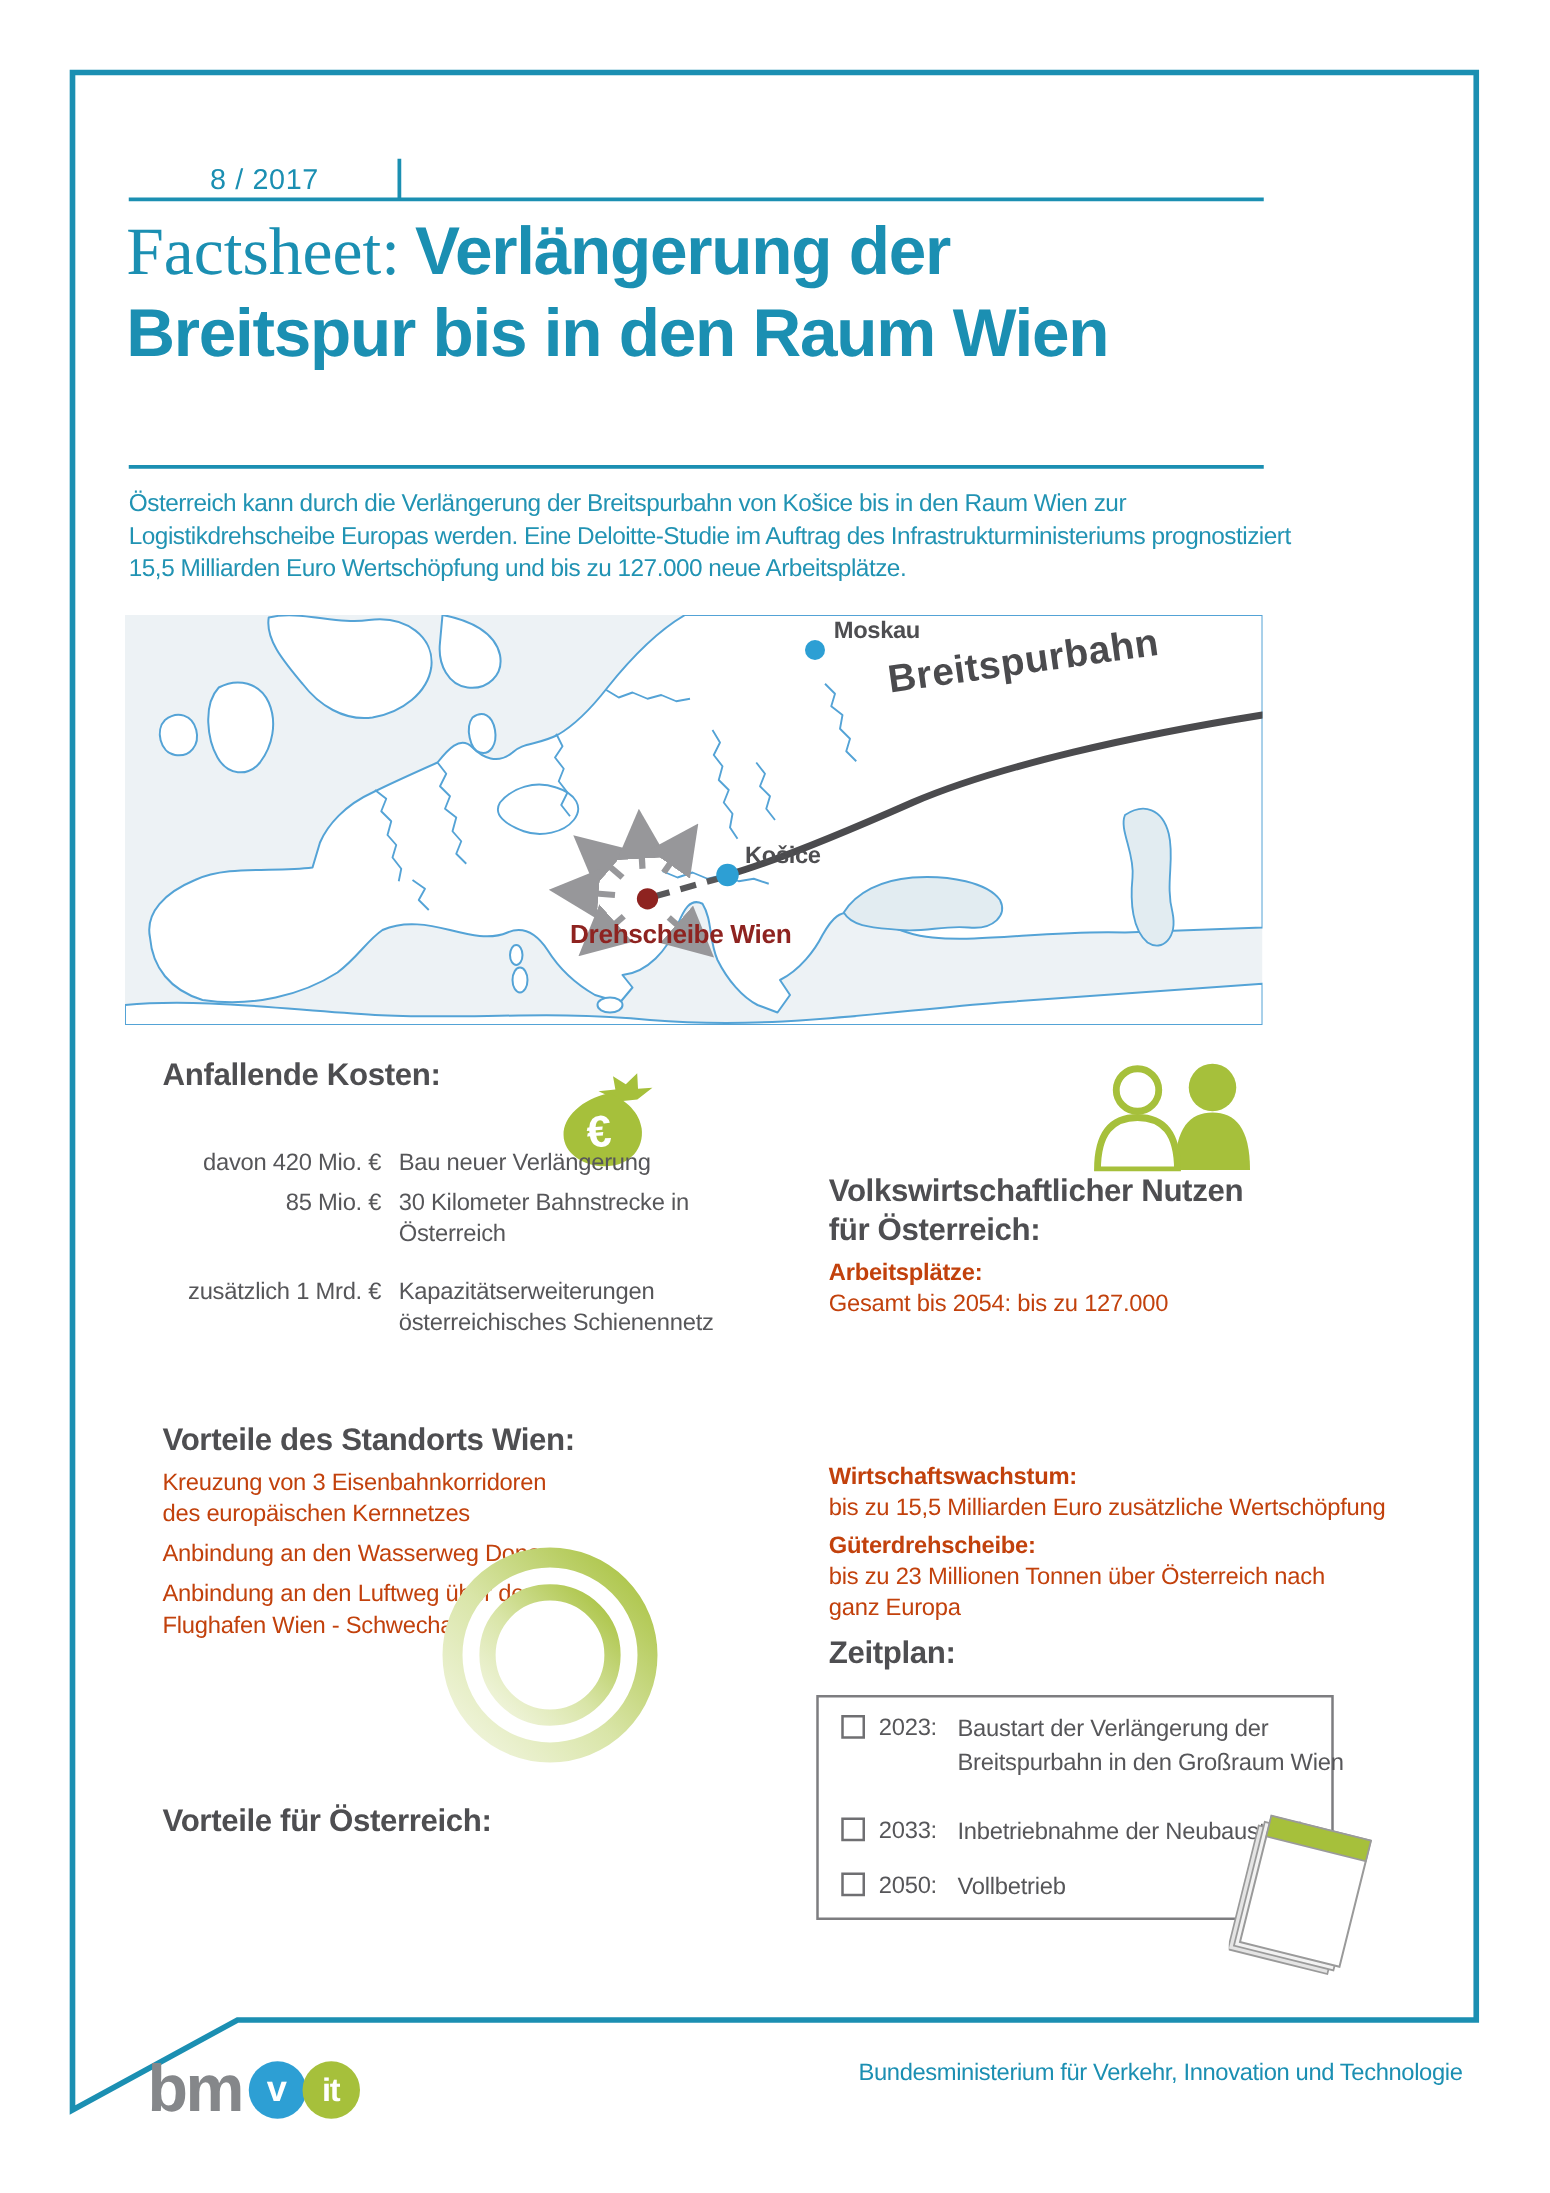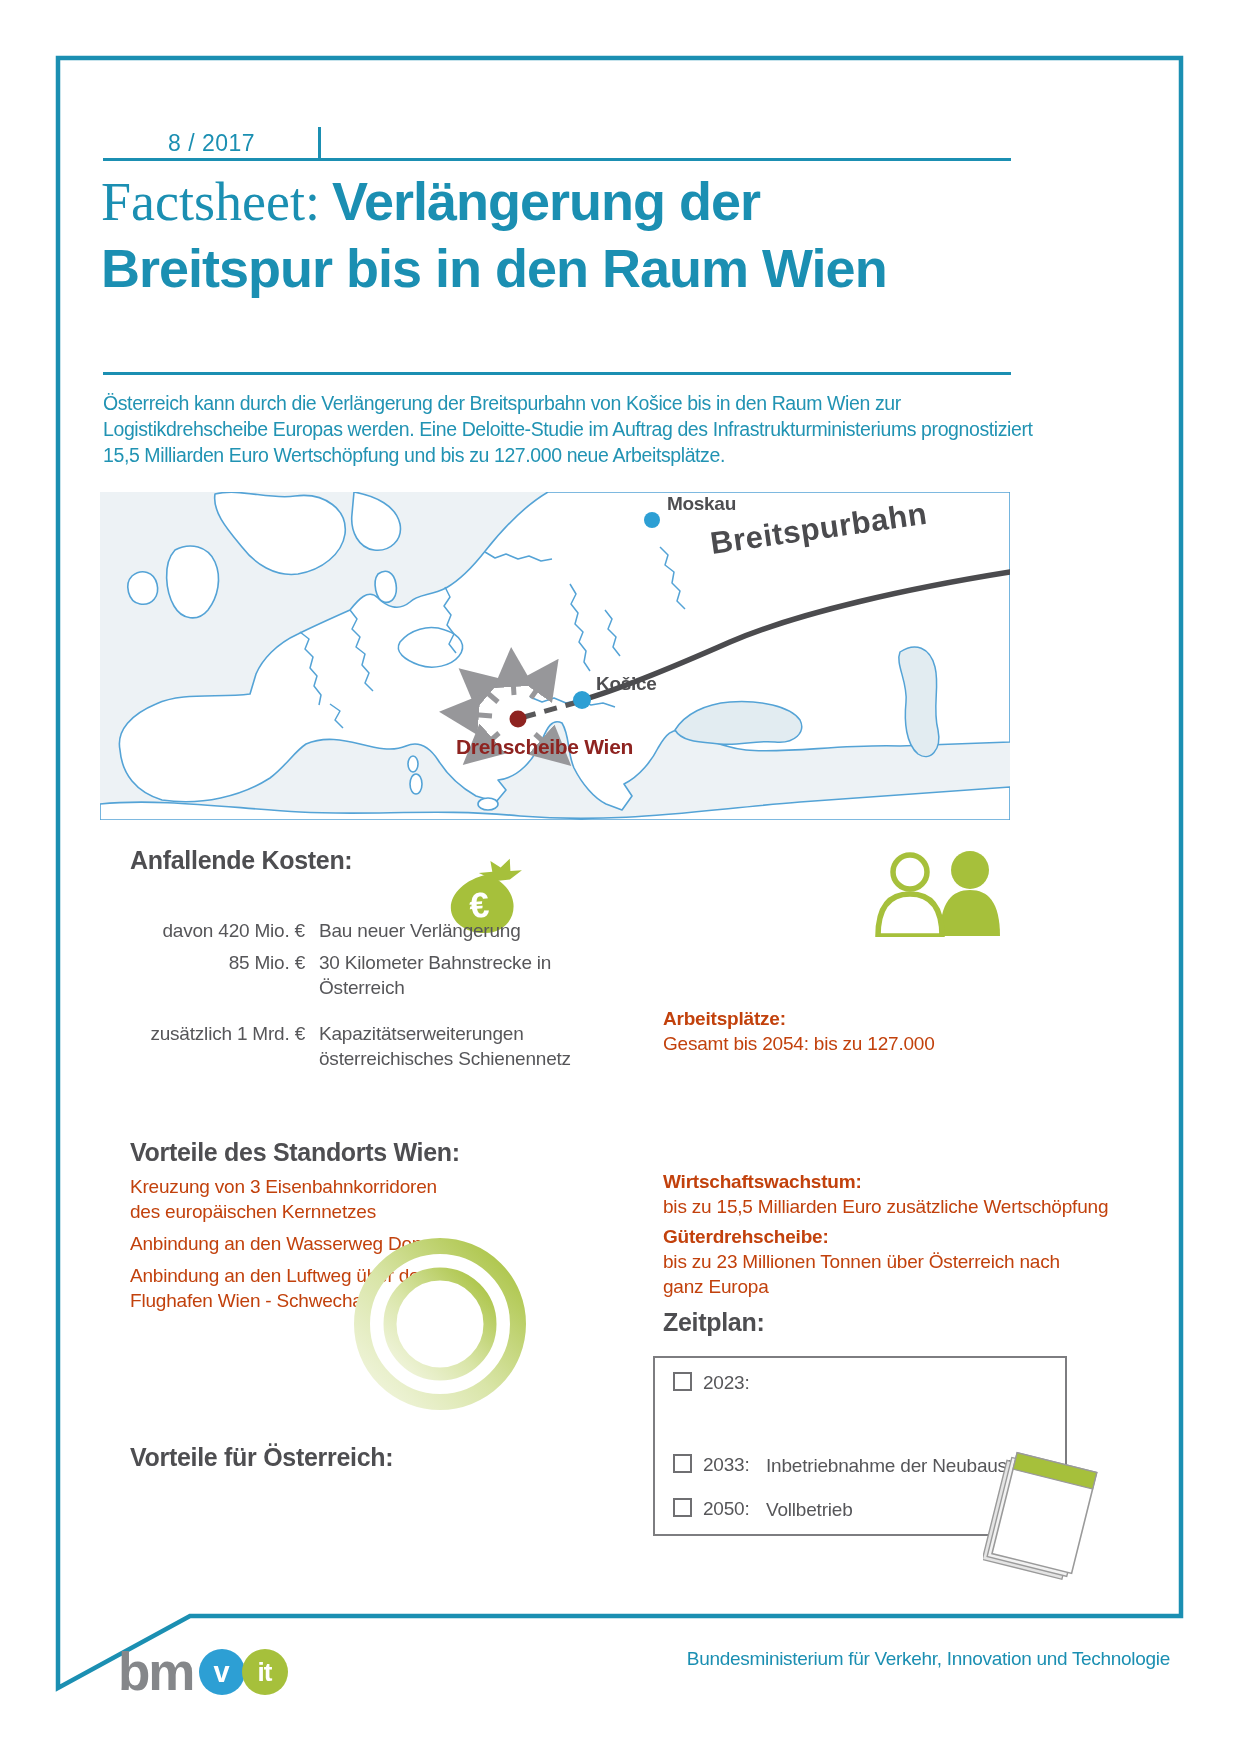--- a/index.html
+++ b/index.html
@@ -196,20 +196,24 @@
       <linearGradient id="rg" x1="0%" y1="100%" x2="100%" y2="0%">
         <stop offset="0%" stop-color="#f4f7e4"></stop>
         <stop offset="45%" stop-color="#d9e5a8"></stop>
         <stop offset="100%" stop-color="#a6c03b"></stop>
       </linearGradient>
     </defs>
     <circle cx="88" cy="102" r="78" fill="none" stroke="url(#rg)" stroke-width="16"></circle>
     <circle cx="88" cy="102" r="50" fill="none" stroke="url(#rg)" stroke-width="13"></circle>
   </svg>
 
+  <div class="h2 ncol" style="top:938px;width:360px;line-height:31px;">
+    <span>Volkswirtschaftlicher Nutzen</span><br>
+    <span>für Österreich:</span>
+  </div>
 
   <svg class="people" width="150" height="97" viewBox="0 0 150 97">
     <circle cx="108" cy="30" r="19" fill="#a6c03b"></circle>
     <path d="M78,96 C78,62 90,50 108,50 C126,50 138,62 138,96 Z" fill="#a6c03b"></path>
     <circle cx="48" cy="32" r="17" fill="#ffffff" stroke="#a6c03b" stroke-width="5.5"></circle>
     <path d="M16,96 C16,66 28,54 48,54 C68,54 80,66 80,96 Z" fill="#ffffff" stroke="#a6c03b" stroke-width="5.5"></path>
   </svg>
 
   <div class="body bold ncol" style="top:1006px;">Arbeitsplätze:</div>
   <div class="body ncol" style="top:1031px;">Gesamt bis 2054: bis zu 127.000</div>
@@ -217,20 +221,21 @@
   <div class="body ncol nowrap" style="top:1194px;">bis zu 15,5 Milliarden Euro zusätzliche Wertschöpfung</div>
   <div class="body bold ncol" style="top:1224px;">Güterdrehscheibe:</div>
   <div class="body ncol" style="top:1249px;width:430px;">bis zu 23 Millionen Tonnen über Österreich nach ganz Europa</div>
 
   <div class="h2 ncol" style="top:1308px;">Zeitplan:</div>
 
   <div class="zeit-box">
     <div class="zitem" style="top:12px;">
       <div class="zcheck"></div>
       <div class="zy">2023:</div>
+      <div class="zt">Baustart der Verlängerung der Breitspurbahn in den Großraum Wien</div>
     </div>
     <div class="zitem" style="top:94px;">
       <div class="zcheck"></div>
       <div class="zy">2033:</div>
       <div class="zt nowrap">Inbetriebnahme der Neubaustrecke</div>
     </div>
     <div class="zitem" style="top:138px;justify-content:flex-end;">
       <div class="zcheck"></div>
       <div class="zy">2050:</div>
       <div class="zt nowrap">Vollbetrieb</div>

